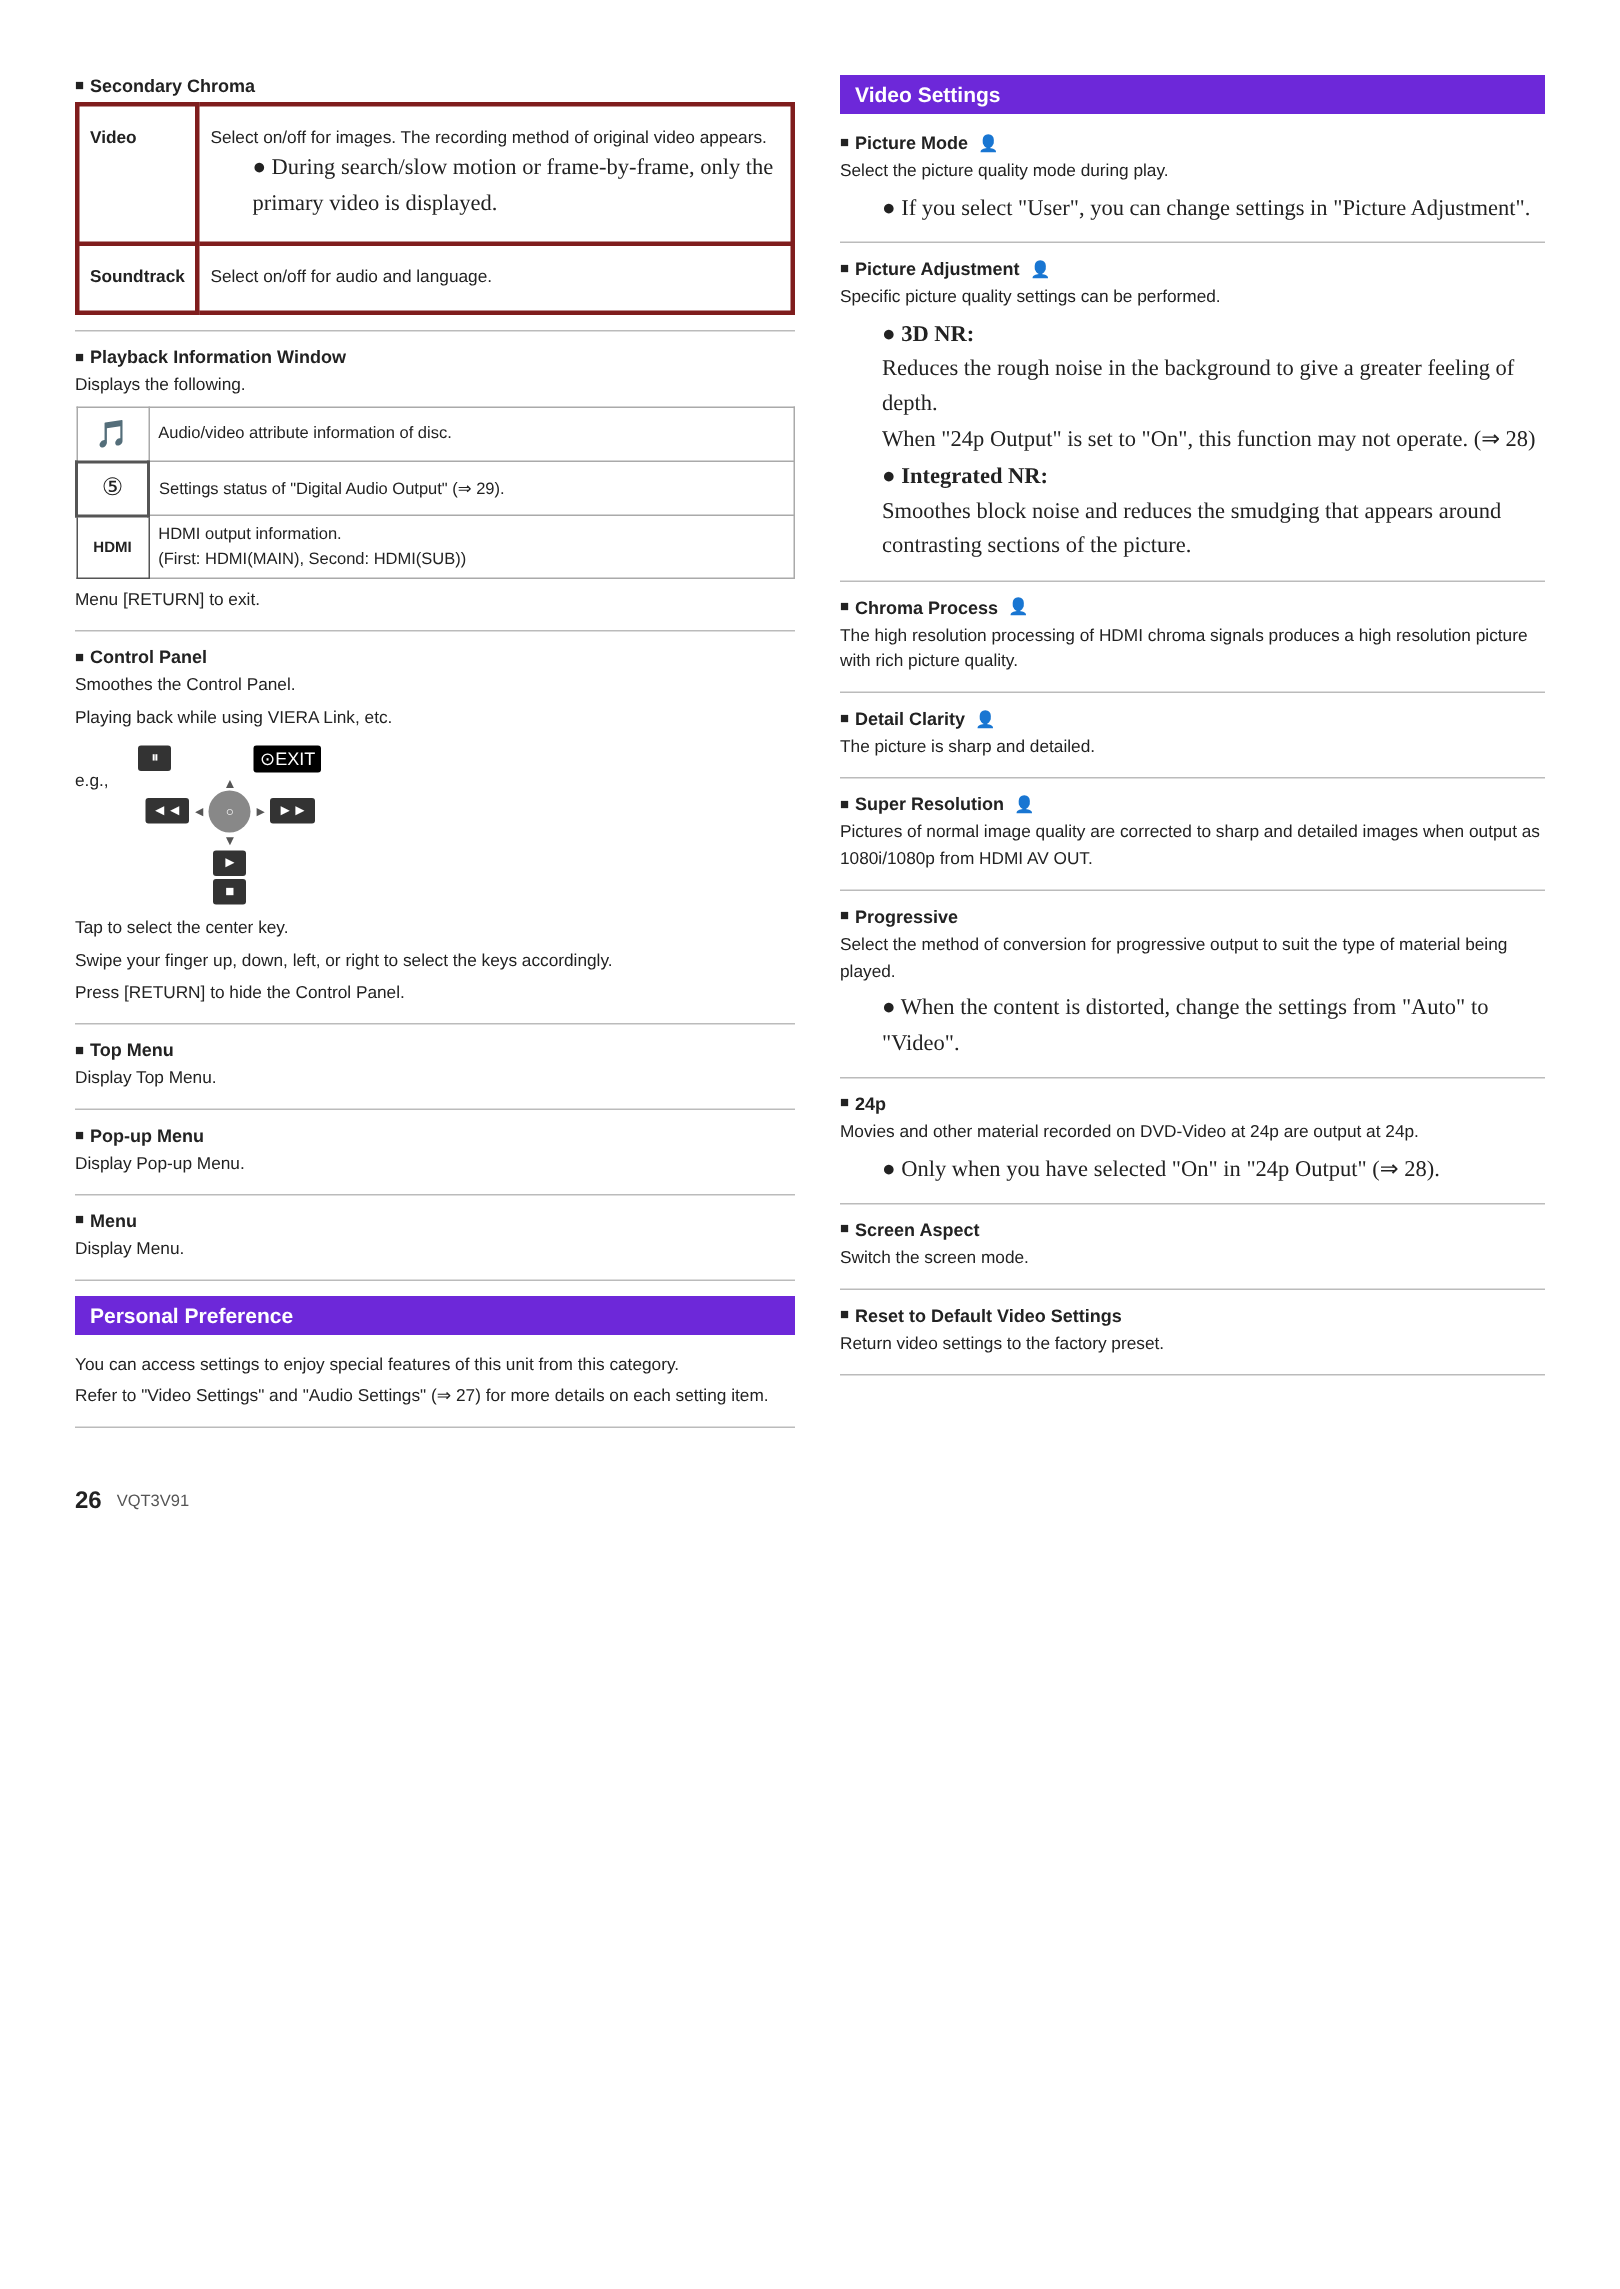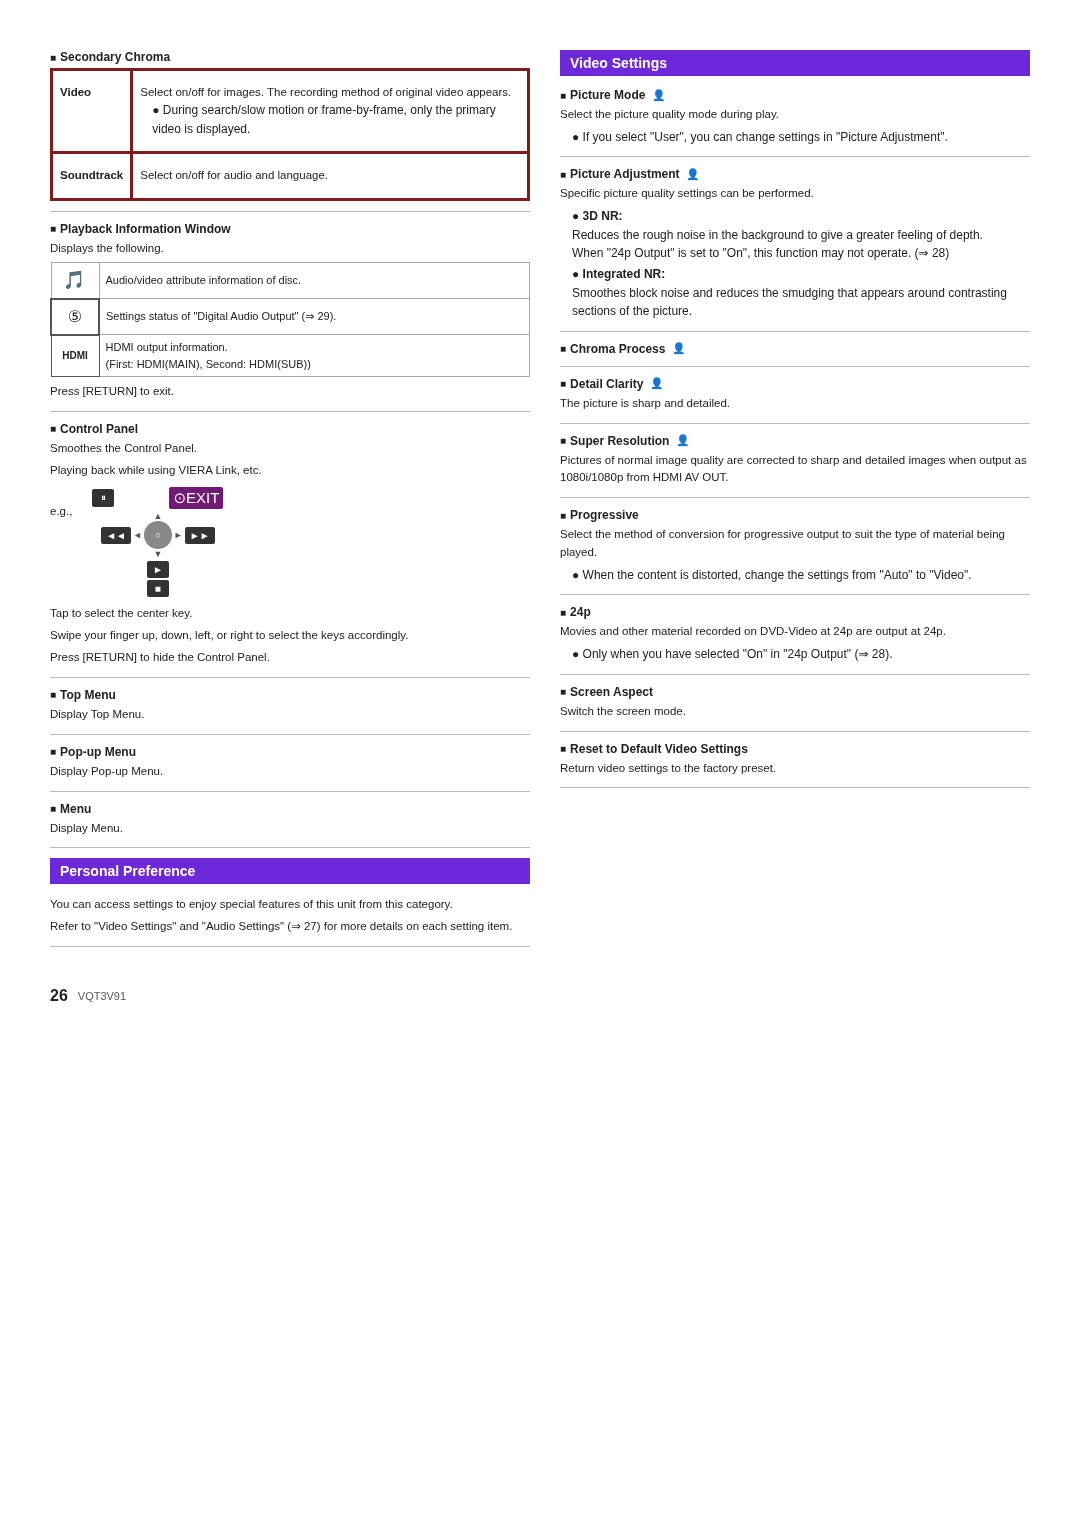--- a/index.html
+++ b/index.html
@@ -41,21 +41,21 @@
     .subsection-title::before {
       content: '■';
       font-size: 10px;
     }
 
     .body-text {
       font-size: 11.5px;
       line-height: 1.55;
       margin-bottom: 4px;
     }
-    .bullet { margin-left: 12px; font-size: 12px; line-height: 1.55; }
+    .bullet { margin-left: 28px; font-size: 15px; line-height: 1.55; font-family: Liberation Serif, serif; }
     .bullet::before { content: '● '; }
 
     .divider {
       border: none;
       border-top: 1px solid #bbb;
       margin: 10px 0;
     }
 
     
     .sec-video-table {
@@ -119,22 +119,22 @@
       color: #fff;
       border: none;
       font-size: 10px;
       padding: 3px 5px;
       border-radius: 2px;
       cursor: pointer;
       min-width: 22px;
       text-align: center;
     }
     .cp-exit-label {
-      font-size: 15px;
-      background: #701a75;
+      font-size: 12px;
+      background: #000000;
       color: #fff;
       padding: 2px 4px;
       border-radius: 2px;
       margin-left: 31px;
     }
     .cp-center {
       width: 28px;
       height: 28px;
       border-radius: 50%;
       background: #888;
@@ -209,21 +209,21 @@
       <tr>
         <td class="icon-cell" style="font-size:16px; border: 2px solid #555; border-radius:50%; width:36px; height:36px;">⑤</td>
         <td>Settings status of "Digital Audio Output" (⇒ 29).</td>
       </tr>
       <tr>
         <td class="icon-cell" style="font-size:10px; font-weight:bold; border: 1px solid #555; padding:2px;">HDMI</td>
         <td>HDMI output information.<br>(First: HDMI(MAIN), Second: HDMI(SUB))</td>
       </tr>
     </tbody>
       </table>
-    <div class="body-text">Press [RETURN] to exit.</div>
+    <div class="body-text">Menu [RETURN] to exit.</div>
 
     <hr class="divider">
 
     <div class="subsection-title">Control Panel</div>
     <div class="body-text">Smoothes the Control Panel.</div>
     <div class="body-text">Playing back while using VIERA Link, etc.</div>
 
     <div class="control-panel-eg">
       <div class="cp-label">e.g.,</div>
       <div class="cp-graphic">
@@ -303,20 +303,21 @@
       <span>Reduces the rough noise in the background to give a greater feeling of depth.<br>When "24p Output" is set to "On", this function may not operate. (⇒ 28)</span>
     </div>
     <div class="bullet">
       <strong>Integrated NR:</strong><br>
       <span>Smoothes block noise and reduces the smudging that appears around contrasting sections of the picture.</span>
     </div>
 
     <hr class="divider">
 
     <div class="subsection-title">Chroma Process <span class="user-icon">👤</span></div>
+    <div class="body-text">The high resolution processing of HDMI chroma signals produces a high resolution picture with rich picture quality.</div>
 
     <hr class="divider">
 
     <div class="subsection-title">Detail Clarity <span class="user-icon">👤</span></div>
     <div class="body-text">The picture is sharp and detailed.</div>
 
     <hr class="divider">
 
     <div class="subsection-title">Super Resolution <span class="user-icon">👤</span></div>
     <div class="body-text">Pictures of normal image quality are corrected to sharp and detailed images when output as 1080i/1080p from HDMI AV OUT.</div>

